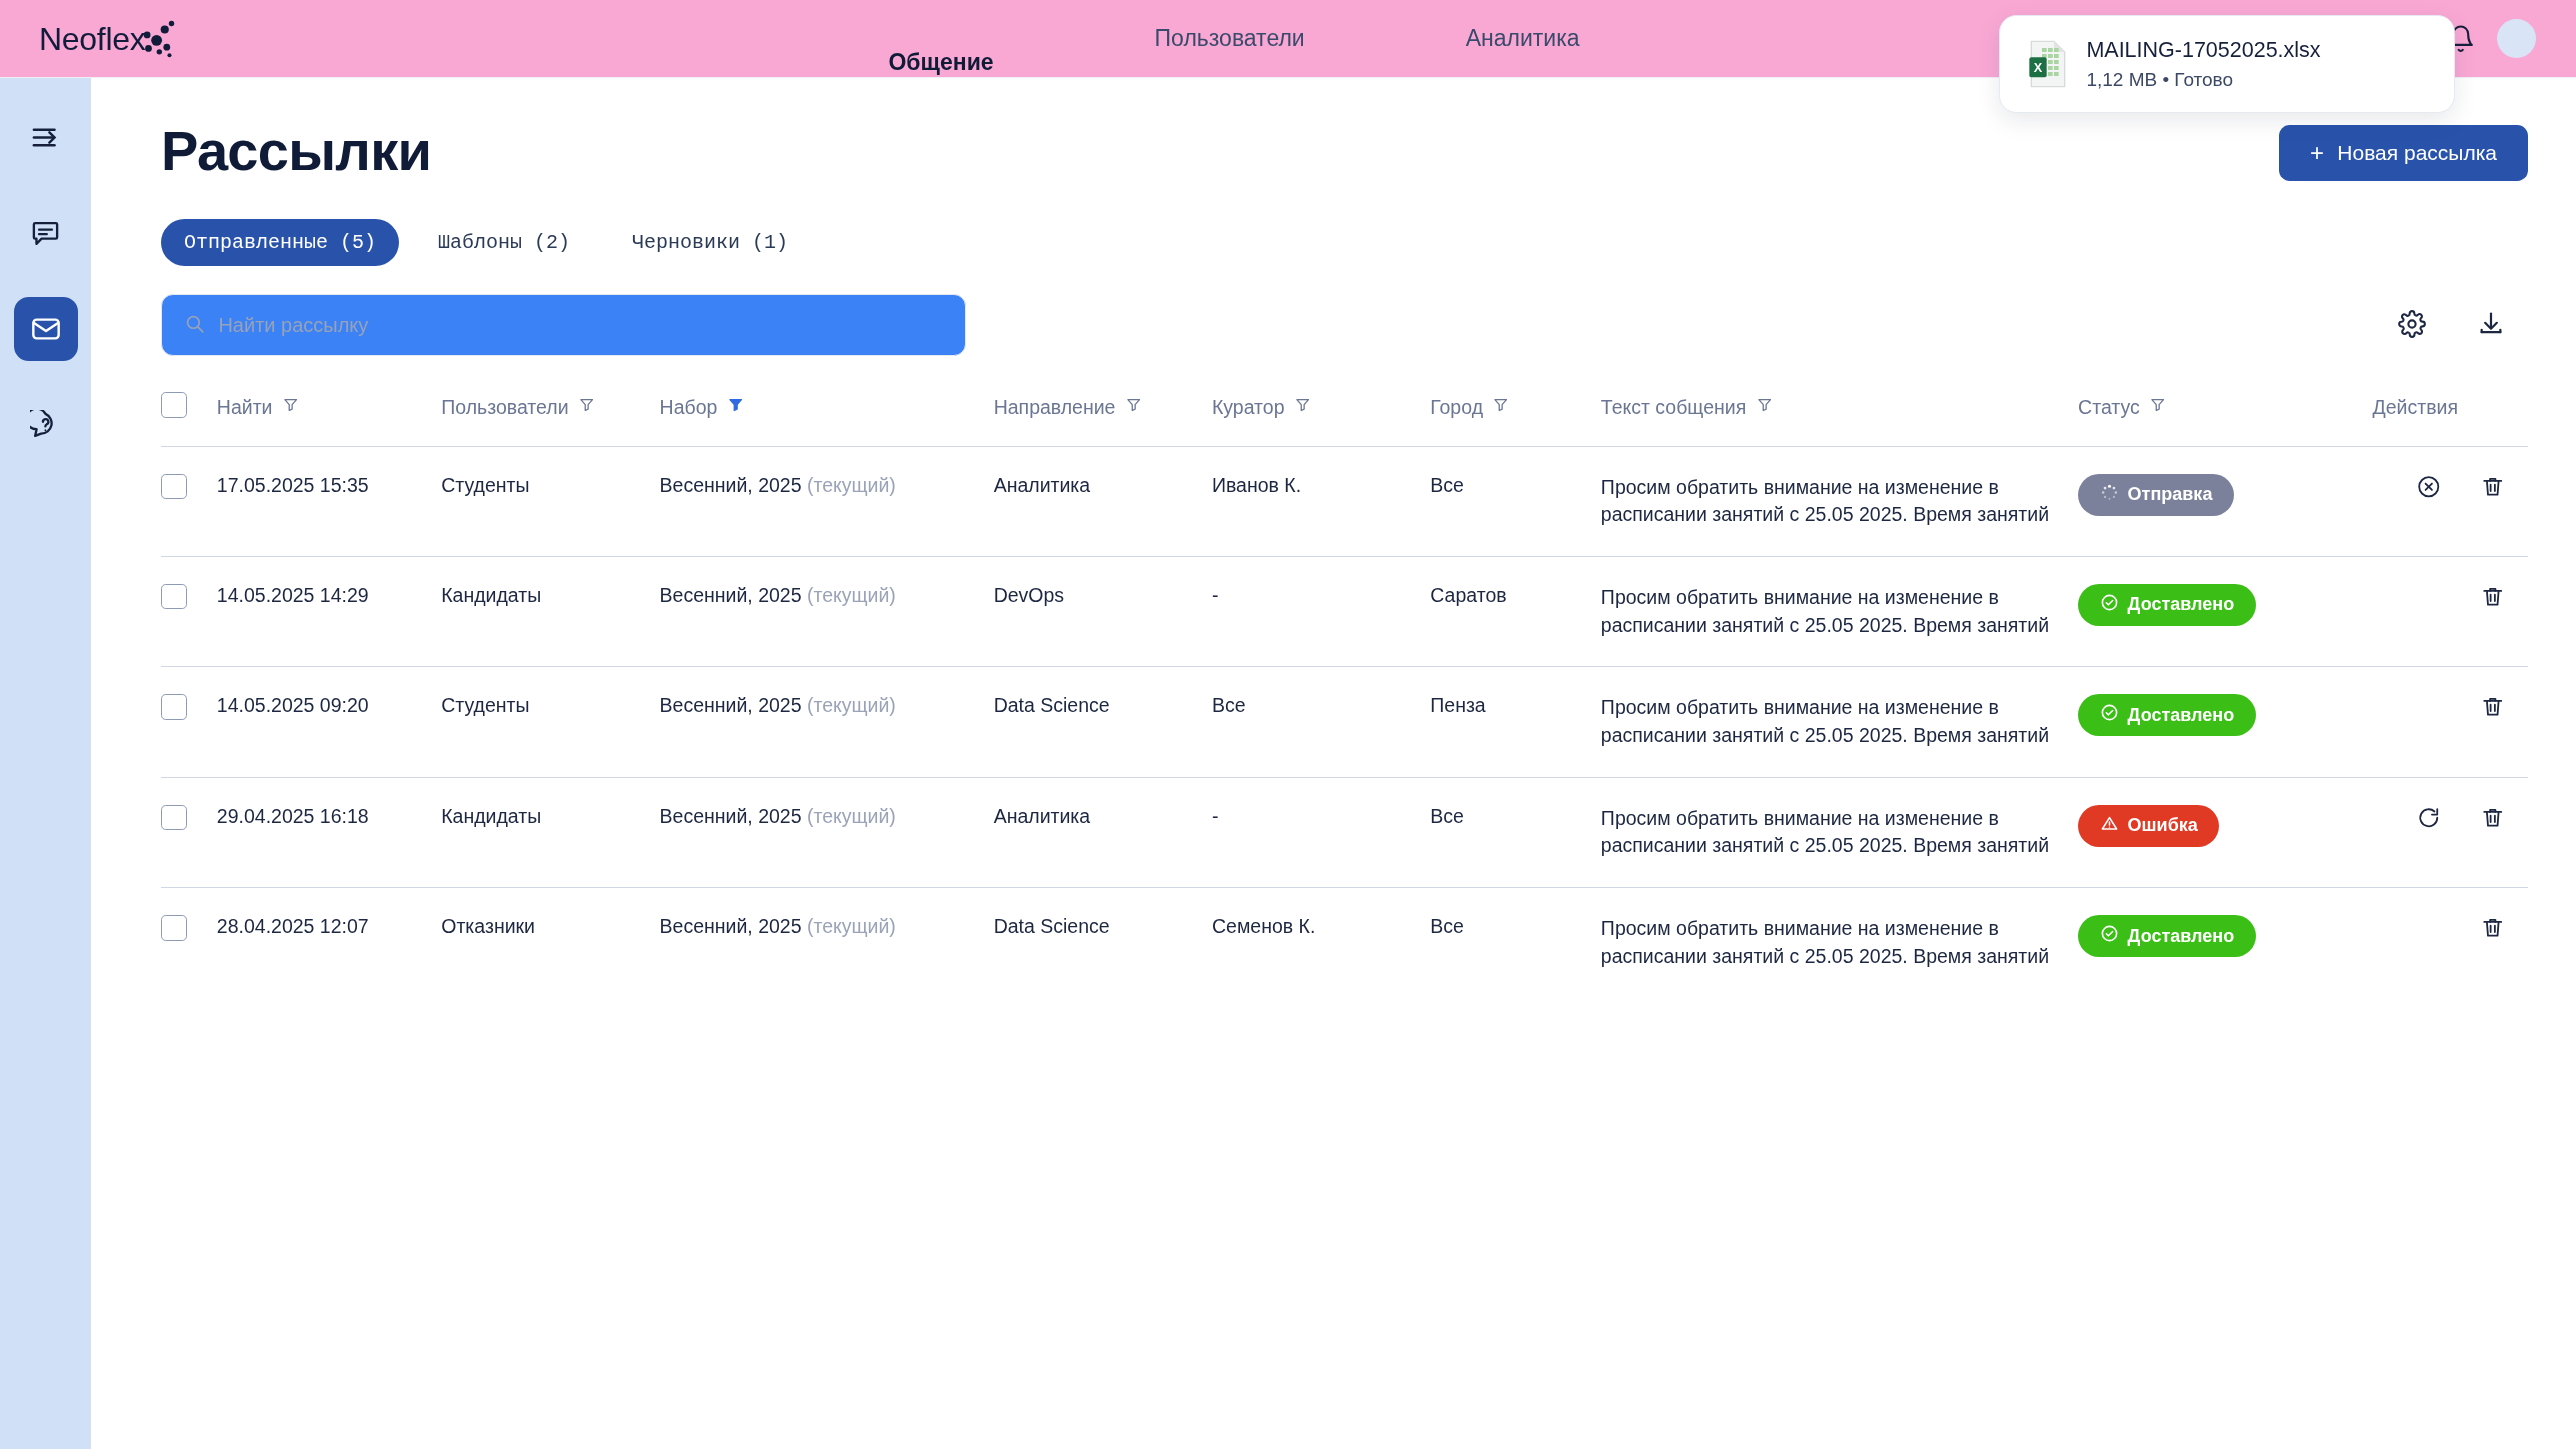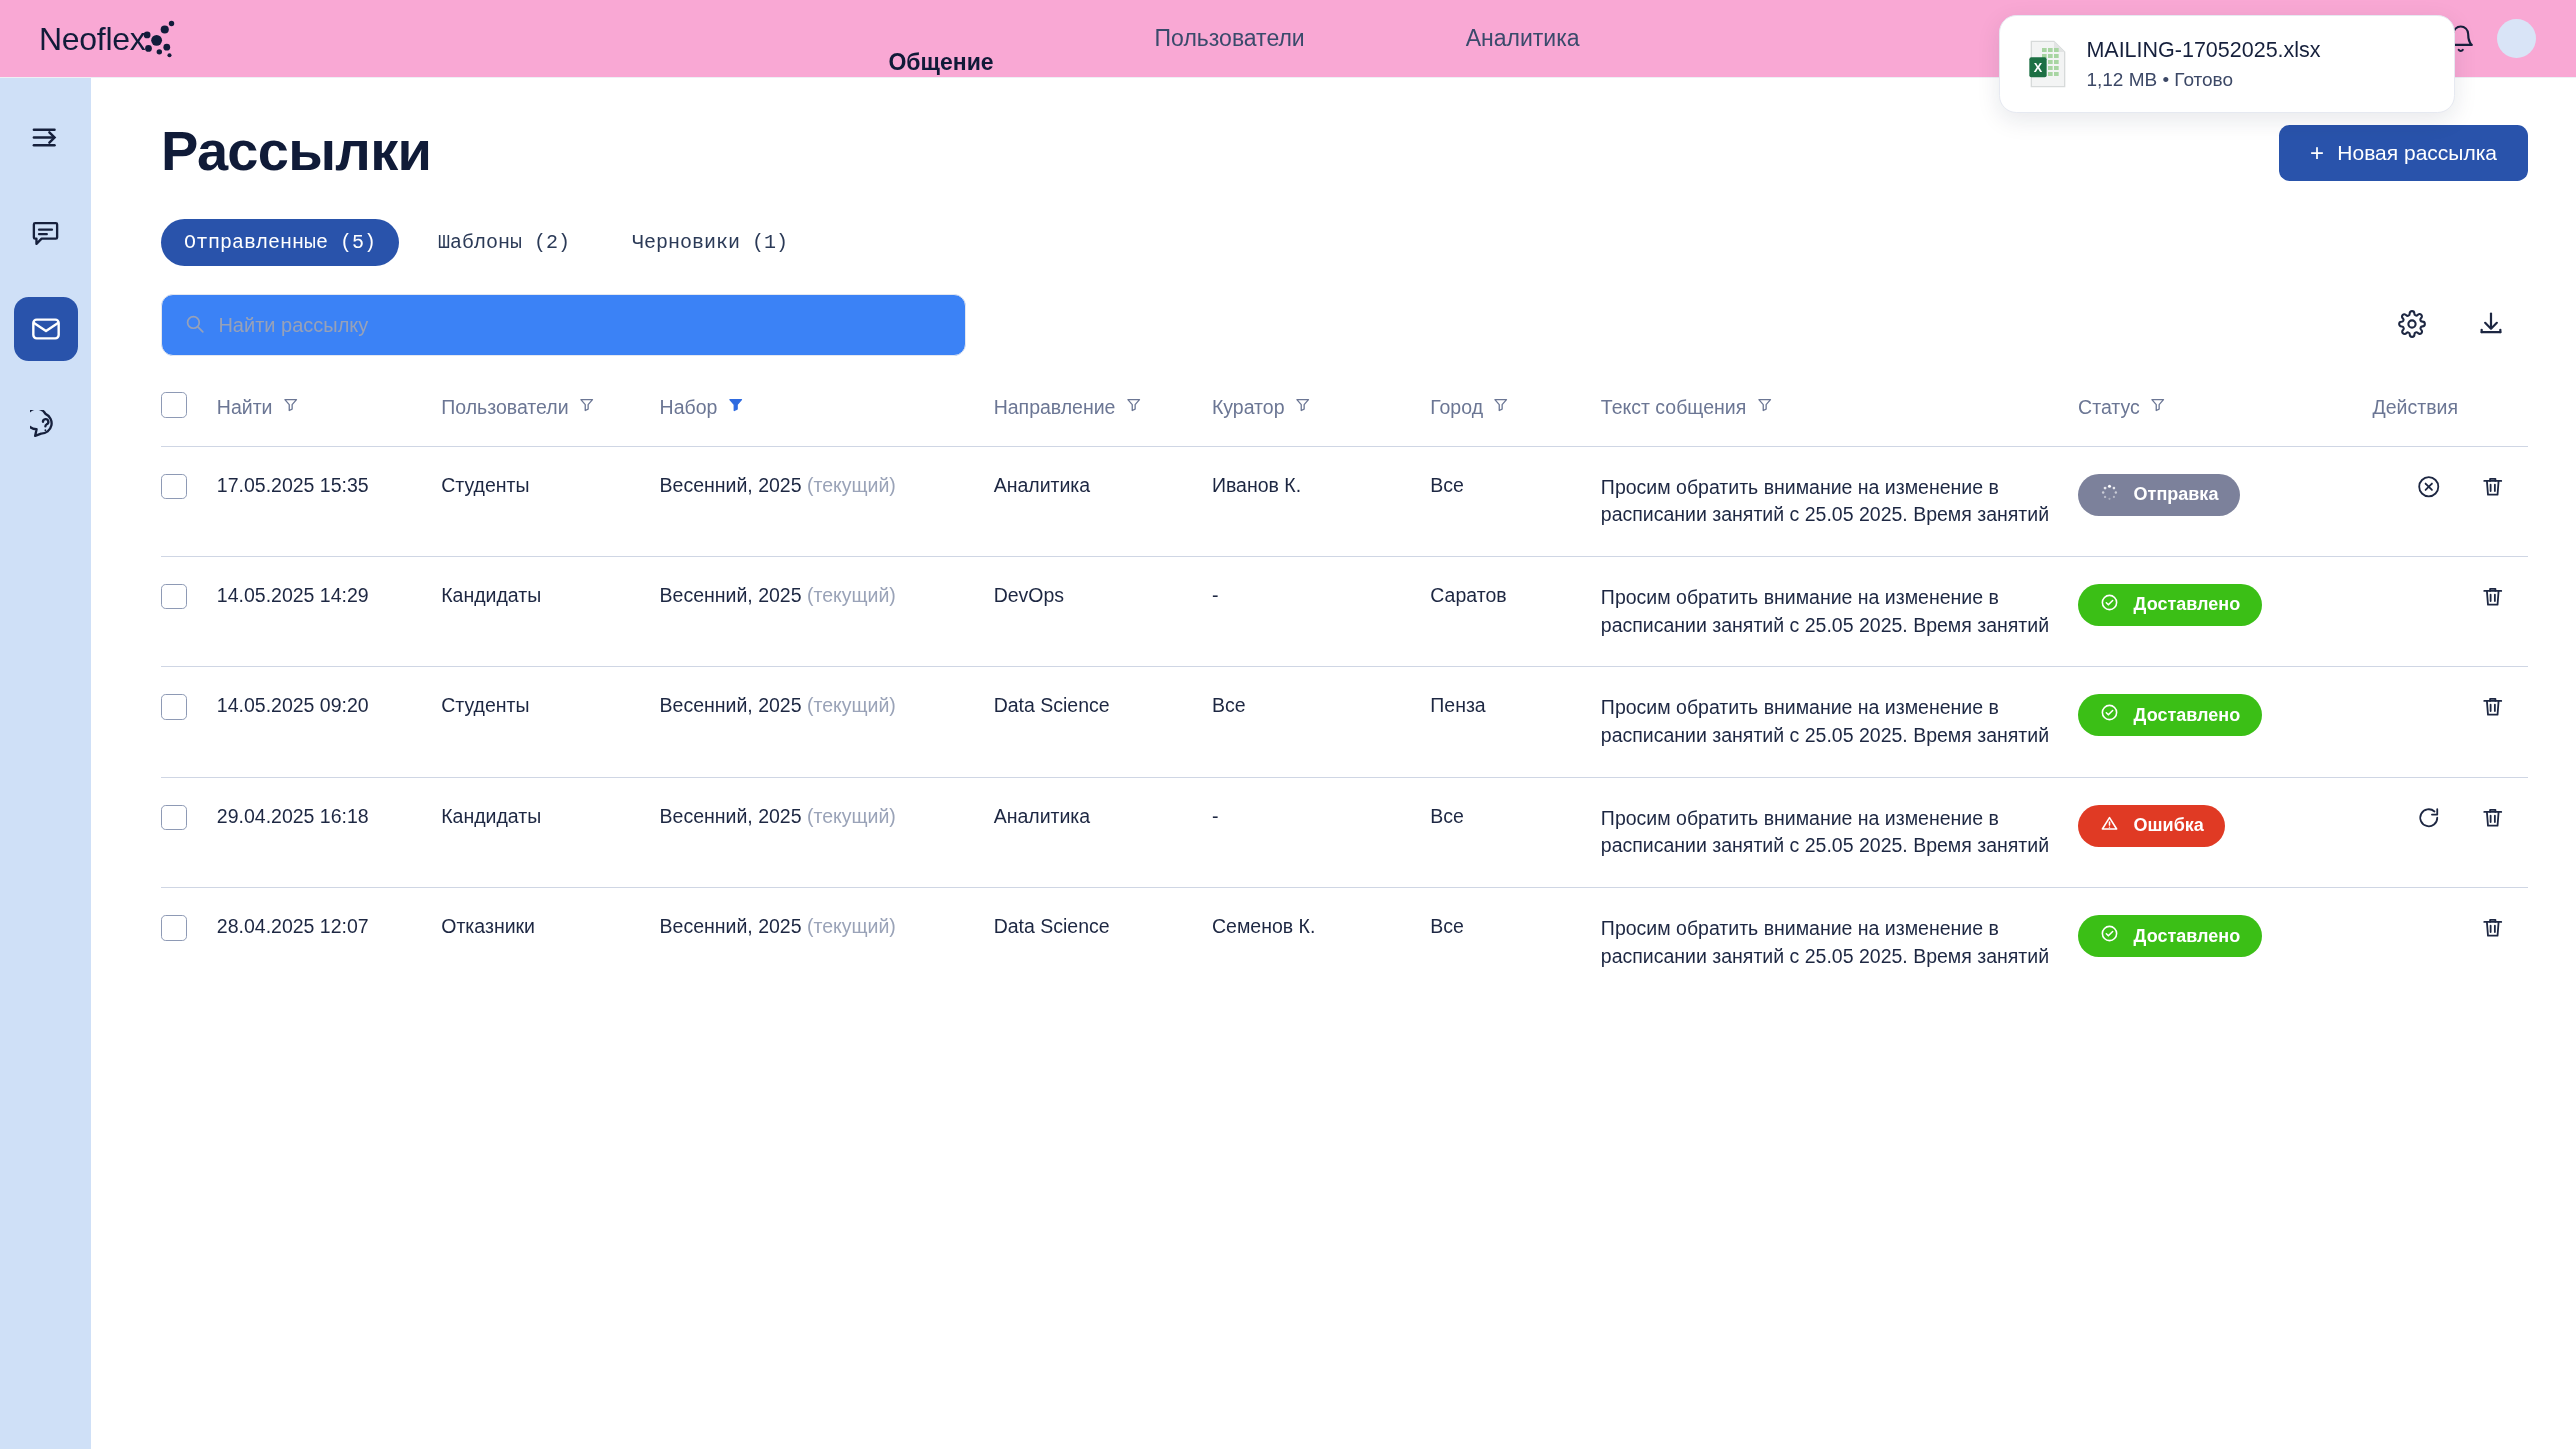--- a/index.html
+++ b/index.html
@@ -126,21 +126,21 @@
   .col-act   { width: 195px; }
 
   .chk {
     width: 25.5px; height: 25.5px; border: 1.3px solid #8e9ab5; border-radius: 4.7px;
     display: inline-block; background: #fff; cursor: pointer;
   }
   .muted { color: #9aa3b8; }
   .cell-text { line-height: 1.42; color: #1d2742; }
 
   .badge {
-    display: inline-flex; align-items: center; gap: 15px;
+    display: inline-flex; align-items: center; gap: 9px;
     border-radius: 670px; height: 42px; padding: 0 21.5px;
     font-size: 18px; color: #ffffff; font-weight: 700; white-space: nowrap;
   }
   .badge.sending   { background: #7c819b; }
   .badge.delivered { background: #3bbf16; }
   .badge.error     { background: #e03a24; }
 
   .actions { display: flex; align-items: center; justify-content: flex-end; gap: 38px; padding-right: 10.7px; }
   .actions .ic { cursor: pointer; }
 

